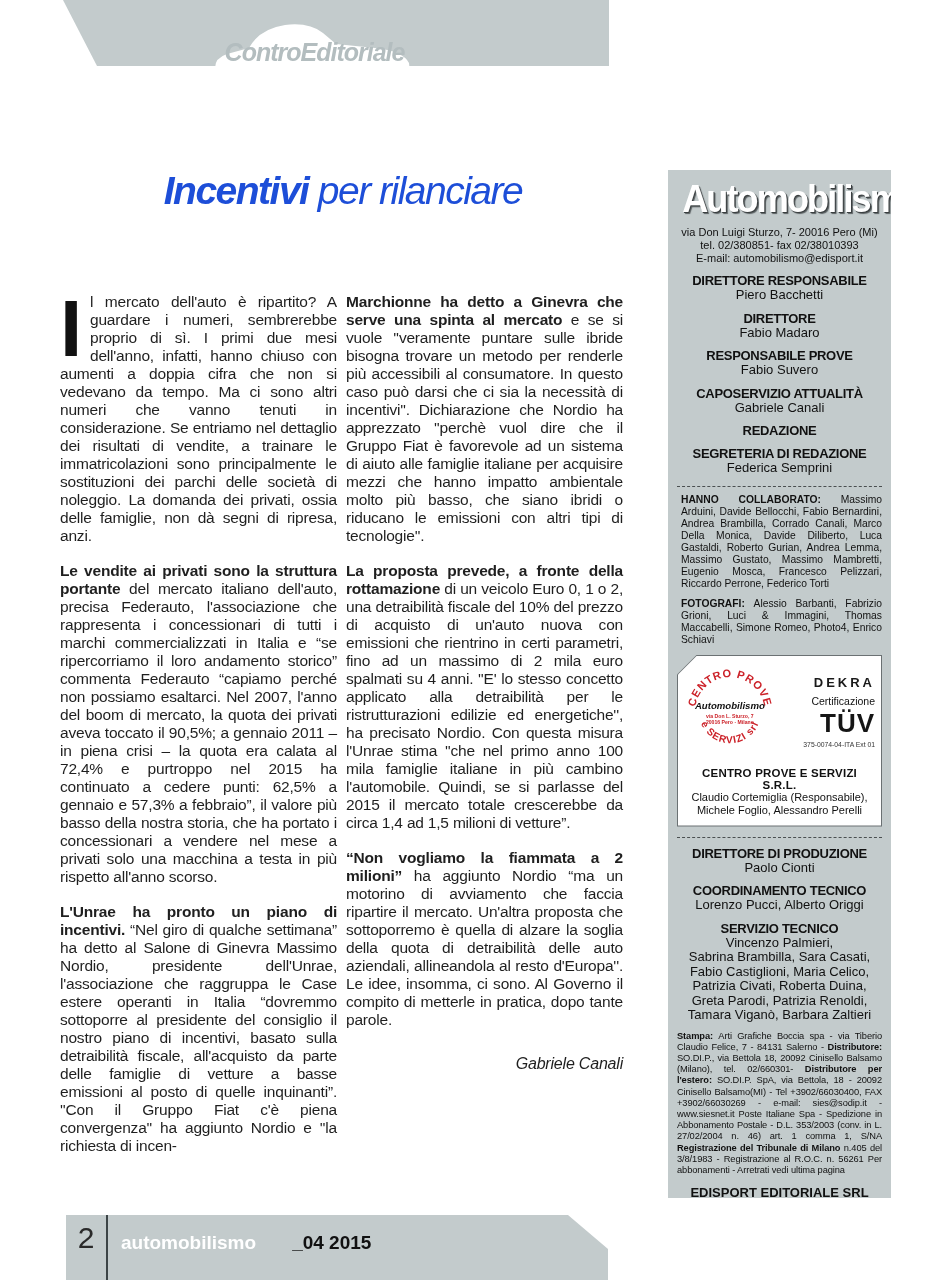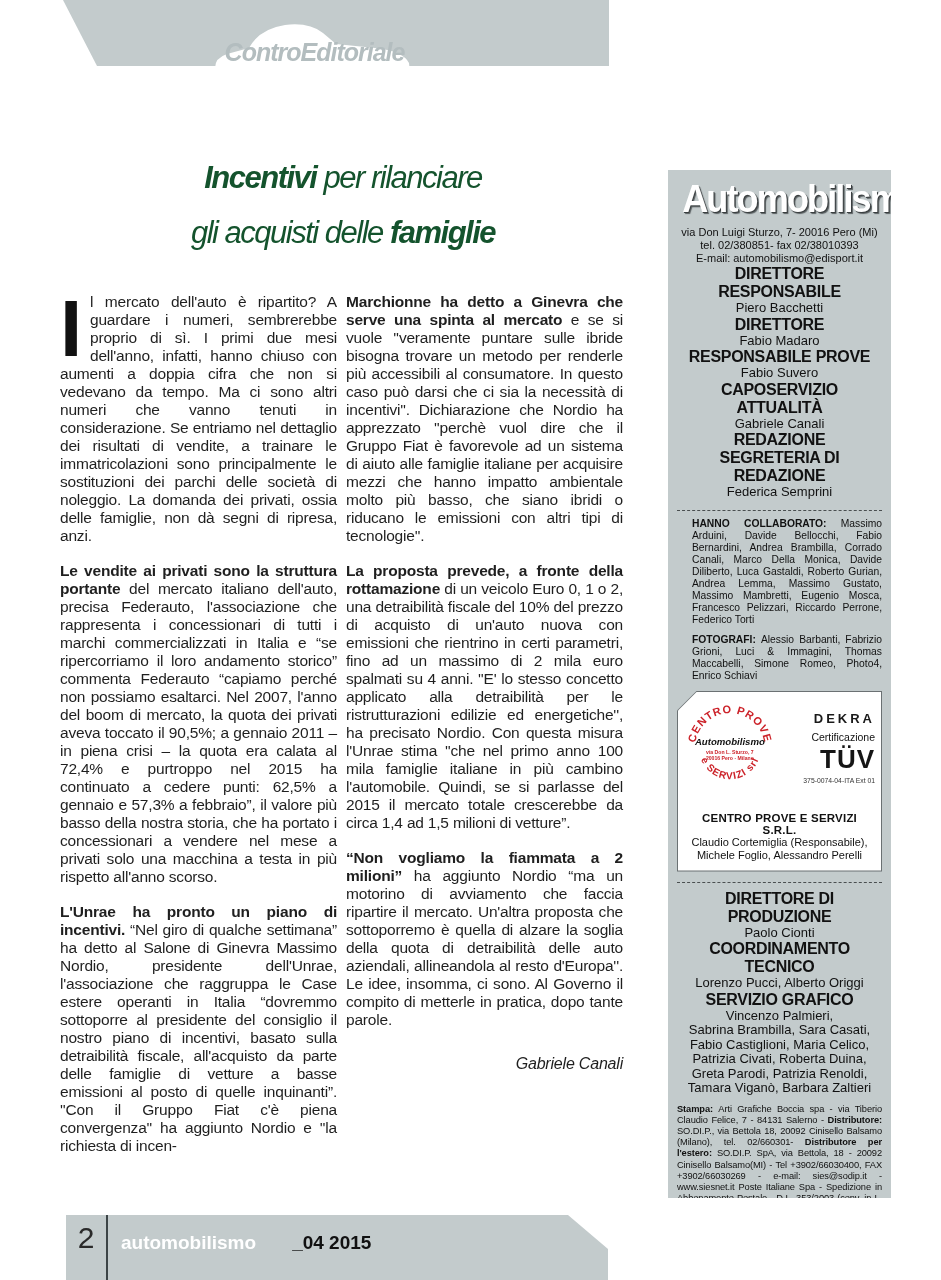--- a/index.html
+++ b/index.html
@@ -8,54 +8,54 @@
   .b{font-weight:700;}
 
   
   #header-band{position:absolute;left:63px;top:0;width:546px;height:66px;background:#c3cbcc;
                clip-path:polygon(0 0,100% 0,100% 100%,34px 100%);}
   #car-cutout{position:absolute;left:205px;top:18px;width:212px;height:64px;}
   #header-label{position:absolute;left:222px;top:38px;width:185px;text-align:center;
                 font-size:25px;font-weight:700;font-style:italic;letter-spacing:-1px;color:#b3bdbf;}
 
   
-  #headline{position:absolute;left:52px;top:150px;width:582px;text-align:center;
-            font-size:31px;font-style:italic;line-height:55px;letter-spacing:-1.5px;color:#14532d;}
+  #headline{position:absolute;left:52px;top:163px;width:582px;text-align:center;
+            font-size:39px;font-style:italic;line-height:55px;letter-spacing:-1.5px;color:#1d4ed8;}
 
   
   #columns{position:absolute;left:60px;top:293px;width:564px;display:flex;gap:9px;}
   .col{width:277px;font-size:15.5px;line-height:18px;text-align:justify;letter-spacing:-0.2px;}
   .col p{margin:0 0 17px 0;}
   #dropcap{float:left;font-size:80px;line-height:66px;font-weight:700;padding:3px 8px 0 0;color:#111;}
   #byline{text-align:right;font-style:italic;font-size:16px;margin-top:26px;}
 
   
   #sidebar{position:absolute;left:668px;top:170px;width:223px;height:1028px;background:#c3cbcc;
            box-sizing:border-box;padding:8px 9px;text-align:center;color:#111;overflow:hidden;}
   #logo{font-size:38px;font-weight:700;color:#fff;letter-spacing:-2px;
         text-shadow:1px 1px 0 #3a3f40,2px 2px 1px #5a6062;transform:scaleX(.95);margin:0 0 5px 0;}
   .addr{font-size:11px;line-height:13px;white-space:pre-line;}
-  .role-label{font-size:16px;font-weight:700;letter-spacing:-0.3px;}
+  .role-label{font-size:13px;font-weight:700;letter-spacing:-0.3px;margin-top:8px;}
   .role-names{font-size:13px;line-height:14.5px;white-space:pre-line;}
   .dashed-sep{border-top:1px dashed #4a4f50;margin:10px 0 7px 0;height:0;}
-  .small-par{font-size:10.3px;line-height:12px;text-align:justify;margin:0 0 8px 15px;}
+  .small-par{font-size:10.3px;line-height:12px;text-align:justify;margin:0 0 8px 4px;}
   .fine-print{font-size:9.3px;line-height:11.2px;text-align:justify;letter-spacing:-0.1px;margin:8px 0 0 0;}
 
   
   #provebox-wrap{background:#6b7173;clip-path:polygon(20px 0,100% 0,100% 100%,0 100%,0 20px);
                  padding:1px;margin:9px 0 2px 0;}
   #provebox{background:#fff;clip-path:polygon(19px 0,100% 0,100% 100%,0 100%,0 19px);
             padding:8px 6px 9px 6px;}
   #provebox-row{display:flex;align-items:center;justify-content:space-between;}
   #dekra-block{width:104px;text-align:right;}
   #dekra-name{font-size:13px;font-weight:700;letter-spacing:3px;color:#1a1a1a;}
   #dekra-label{font-size:10.5px;margin-top:5px;}
   #tuv-logo{font-size:26px;font-weight:700;letter-spacing:1px;color:#151515;margin-top:1px;}
   #cert-number{font-size:6.8px;margin-top:2px;color:#333;}
-  #provebox-name{font-size:11.5px;font-weight:700;letter-spacing:.2px;margin-top:16px;}
+  #provebox-name{font-size:11.5px;font-weight:700;letter-spacing:.2px;margin-top:7px;}
   #provebox-people{font-size:11px;line-height:13px;white-space:pre-line;}
   .pub-name{font-size:13px;font-weight:700;margin-top:9px;}
 
   
   #footer-band{position:absolute;left:66px;top:1215px;width:542px;height:65px;background:#c3cbcc;
                clip-path:polygon(0 0,502px 0,100% 34px,100% 100%,0 100%);}
   #footer-divider{position:absolute;left:40px;top:0;bottom:0;width:2px;background:#3c4446;}
   #page-number{position:absolute;left:0;top:6px;width:40px;text-align:center;
                font-size:30px;color:#2a2a2a;}
   #footer-title{position:absolute;left:55px;top:17px;font-size:19px;font-weight:700;}
@@ -68,21 +68,20 @@
 <div id="page">
 
   <div id="header-band"></div>
   <svg id="car-cutout" viewBox="0 0 212 64" xmlns="http://www.w3.org/2000/svg">
     <path d="M10,64 L10,50 Q10,40 22,36 L44,30 Q54,11 80,7 Q104,4 118,15 L131,26 L170,30 Q198,33 204,45 L206,64 Z" fill="#ffffff"></path>
   </svg>
   <div id="header-label">ControEditoriale</div>
 
   <div id="headline">
     <div><span class="b">Incentivi</span><span> per rilanciare</span></div>
-    <div><span>gli acquisti delle </span><span class="b">famiglie</span></div>
   </div>
 
   <div id="columns">
     <div class="col">
       <p><span id="dropcap">I</span><span><span>l mercato dell'auto è ripartito? A guardare i numeri, sembrerebbe proprio di sì. I primi due mesi dell'anno, infatti, hanno chiuso con aumenti a doppia cifra che non si vedevano da tempo. Ma ci sono altri numeri che vanno tenuti in considerazione. Se entriamo nel dettaglio dei risultati di vendite, a trainare le immatricolazioni sono principalmente le sostituzioni dei parchi delle società di noleggio. La domanda dei privati, ossia delle famiglie, non dà segni di ripresa, anzi.</span></span></p>
       <p><span class="b">Le vendite ai privati sono la struttura portante</span><span> del mercato italiano dell'auto, precisa Federauto, l'associazione che rappresenta i concessionari di tutti i marchi commercializzati in Italia e “se ripercorriamo il loro andamento storico” commenta Federauto “capiamo perché non possiamo esaltarci. Nel 2007, l'anno del boom di mercato, la quota dei privati aveva toccato il 90,5%; a gennaio 2011 – in piena crisi – la quota era calata al 72,4% e purtroppo nel 2015 ha continuato a cedere punti: 62,5% a gennaio e 57,3% a febbraio”, il valore più basso della nostra storia, che ha portato i concessionari a vendere nel mese a privati solo una macchina a testa in più rispetto all'anno scorso.</span></p>
       <p><span class="b">L'Unrae ha pronto un piano di incentivi.</span><span> “Nel giro di qualche settimana” ha detto al Salone di Ginevra Massimo Nordio, presidente dell'Unrae, l'associazione che raggruppa le Case estere operanti in Italia “dovremmo sottoporre al presidente del consiglio il nostro piano di incentivi, basato sulla detraibilità fiscale, all'acquisto da parte delle famiglie di vetture a basse emissioni al posto di quelle inquinanti”. ''Con il Gruppo Fiat c'è piena convergenza'' ha aggiunto Nordio e ''la richiesta di incen-</span></p>
     </div>
     <div class="col">
       <p><span class="b">Marchionne ha detto a Ginevra che serve una spinta al mercato</span><span> e se si vuole ''veramente puntare sulle ibride bisogna trovare un metodo per renderle più accessibili al consumatore. In questo caso può darsi che ci sia la necessità di incentivi''. Dichiarazione che Nordio ha apprezzato ''perchè vuol dire che il Gruppo Fiat è favorevole ad un sistema di aiuto alle famiglie italiane per acquisire mezzi che hanno impatto ambientale molto più basso, che siano ibridi o riducano le emissioni con altri tipi di tecnologie''.</span></p>
@@ -147,21 +146,21 @@
       </div>
     </div>
 
     <div class="dashed-sep"></div>
 
     <div>
       <div class="role-label">DIRETTORE DI PRODUZIONE</div>
       <div class="role-names">Paolo Cionti</div>
       <div class="role-label">COORDINAMENTO TECNICO</div>
       <div class="role-names">Lorenzo Pucci, Alberto Origgi</div>
-      <div class="role-label">SERVIZIO GRAFICO</div>
+      <div class="role-label">SERVIZIO TECNICO</div>
       <div class="role-names">Vincenzo Palmieri,
 Sabrina Brambilla, Sara Casati,
 Fabio Castiglioni, Maria Celico,
 Patrizia Civati, Roberta Duina,
 Greta Parodi, Patrizia Renoldi,
 Tamara Viganò, Barbara Zaltieri</div>
     </div>
 
     <div class="fine-print"><span class="b">Stampa: </span><span>Arti Grafiche Boccia spa - via Tiberio Claudio Felice, 7 - 84131 Salerno - </span><span class="b">Distributore: </span><span>SO.DI.P., via Bettola 18, 20092 Cinisello Balsamo (Milano), tel. 02/660301- </span><span class="b">Distributore per l'estero: </span><span>SO.DI.P. SpA, via Bettola, 18 - 20092 Cinisello Balsamo(MI) - Tel +3902/66030400, FAX +3902/66030269 - e-mail: sies@sodip.it - www.siesnet.it Poste Italiane Spa - Spedizione in Abbonamento Postale - D.L. 353/2003 (conv. in L. 27/02/2004 n. 46) art. 1 comma 1, S/NA </span><span class="b">Registrazione del Tribunale di Milano</span><span> n.405 del 3/8/1983 - Registrazione al R.O.C. n. 56261 Per abbonamenti - Arretrati vedi ultima pagina</span></div>
 

